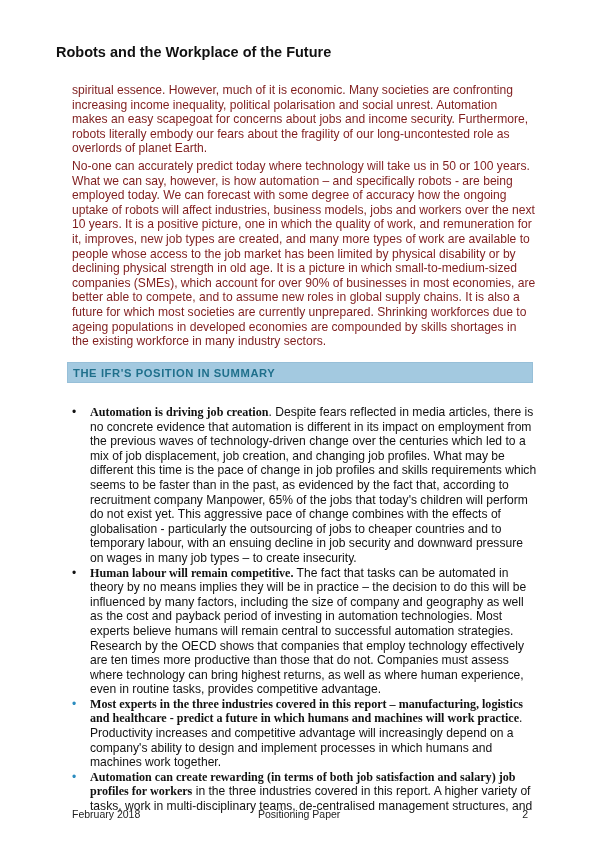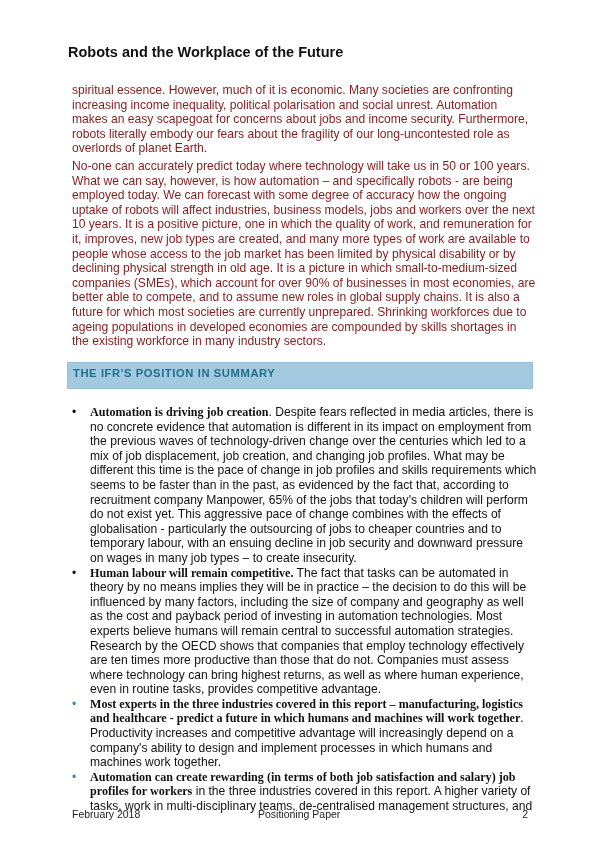--- a/index.html
+++ b/index.html
@@ -1,32 +1,32 @@
 <!DOCTYPE html>
 <html><head>
   <meta charset="utf-8">
   <style>
     html, body { margin: 0; padding: 0; background: #ffffff; }
     body {
       width: 600px; height: 848px; position: relative; overflow: hidden;
       font-family: "Liberation Sans", sans-serif; color: #111111;
     }
     .page-header {
-      position: absolute; left: 68px; top: 44px;
+      position: absolute; left: 56px; top: 44px;
       font-size: 14.5px; font-weight: bold; color: #111;
     }
     .body-para {
       position: absolute; left: 72px; width: 464px;
       font-size: 12.1px; line-height: 14.6px; color: #7f1d1d;
       margin: 0;
     }
     #para1 { top: 83px; }
     #para2 { top: 159px; }
     .section-box {
-      position: absolute; left: 67px; top: 362px; width: 466px; height: 27px;
+      position: absolute; left: 67px; top: 362px; width: 466px; height: 21px;
       background: #a3c9e0; border: 1px solid #97bfd8;
       box-sizing: border-box;
     }
     .section-title {
       position: absolute; left: 5px; top: 4px;
       font-size: 11.2px; font-weight: bold; letter-spacing: 0.6px;
       color: #1f6f8b;
     }
     .bullet-list {
       position: absolute; left: 72px; top: 405px; width: 466px;
@@ -66,21 +66,21 @@
   <li class="bullet-item">
     <span class="bullet-dot">•</span>
     <span class="bullet-lead">Automation is driving job creation</span><span>. Despite fears reflected in media articles, there is no concrete evidence that automation is different in its impact on employment from the previous waves of technology-driven change over the centuries which led to a mix of job displacement, job creation, and changing job profiles. What may be different this time is the pace of change in job profiles and skills requirements which seems to be faster than in the past, as evidenced by the fact that, according to recruitment company Manpower, 65% of the jobs that today's children will perform do not exist yet. This aggressive pace of change combines with the effects of globalisation - particularly the outsourcing of jobs to cheaper countries and to temporary labour, with an ensuing decline in job security and downward pressure on wages in many job types – to create insecurity.</span>
   </li>
   <li class="bullet-item">
     <span class="bullet-dot">•</span>
     <span class="bullet-lead">Human labour will remain competitive.</span><span> The fact that tasks can be automated in theory by no means implies they will be in practice – the decision to do this will be influenced by many factors, including the size of company and geography as well as the cost and payback period of investing in automation technologies.  Most experts believe humans will remain central to successful automation strategies. Research by the OECD shows that companies that employ technology effectively are ten times more productive than those that do not. Companies must assess where technology can bring highest returns, as well as where human experience, even in routine tasks, provides competitive advantage.</span>
   </li>
   <li class="bullet-item">
     <span class="bullet-dot blue">•</span>
-    <span class="bullet-lead">Most experts in the three industries covered in this report – manufacturing, logistics and healthcare -  predict a future in which humans and machines will work together</span><span>. Productivity increases and competitive advantage will increasingly depend on a company's ability to design and implement processes in which humans and machines work together.</span>
+    <span class="bullet-lead">Most experts in the three industries covered in this report – manufacturing, logistics and healthcare -  predict a future in which humans and machines will work practice</span><span>. Productivity increases and competitive advantage will increasingly depend on a company's ability to design and implement processes in which humans and machines work together.</span>
   </li>
   <li class="bullet-item">
     <span class="bullet-dot blue">•</span>
     <span class="bullet-lead">Automation can create rewarding (in terms of both job satisfaction and salary) job profiles for workers</span><span> in the three industries covered in this report. A higher variety of tasks, work in multi-disciplinary teams, de-centralised management structures, and</span>
   </li>
 </ul>
 
 <div class="footer">
   <span class="footer-left">February 2018</span>
   <span class="footer-center">Positioning Paper</span>

